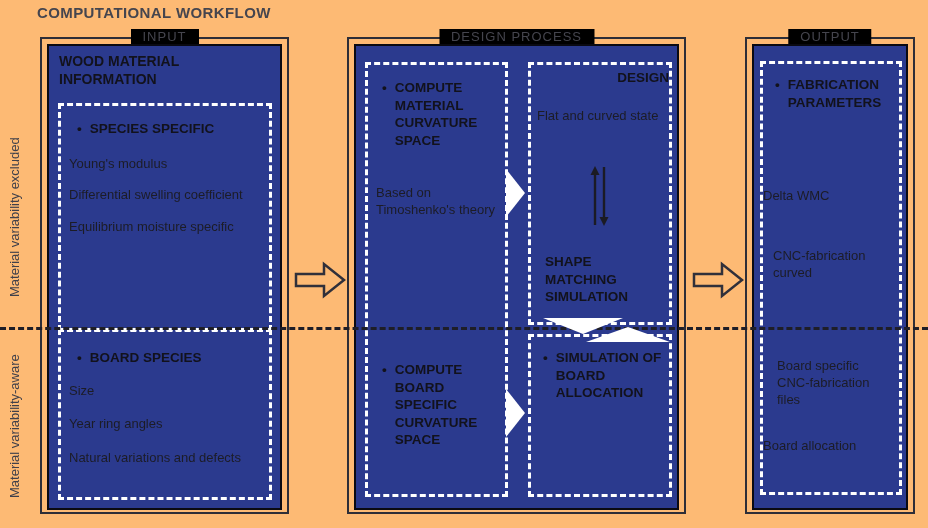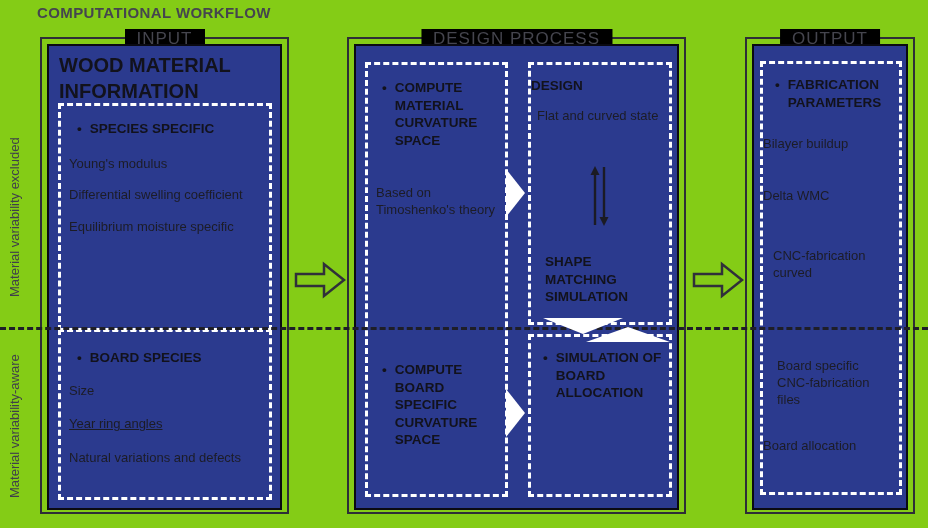--- a/index.html
+++ b/index.html
@@ -1,43 +1,43 @@
 <!DOCTYPE html>
 <html><head>
 <meta charset="utf-8">
 <style>
   * { margin:0; padding:0; box-sizing:border-box; }
   html,body { background:#000; }
   .canvas {
-    position:relative; width:928px; height:528px; background:#84cc16;
+    position:relative; width:928px; height:528px; background:#fdba74;
     font-family:"Liberation Sans", sans-serif; overflow:hidden;
   }
   .main-title {
     position:absolute; left:37px; top:4px;
     font-size:15px; font-weight:bold; letter-spacing:.4px; color:#45454e;
   }
   .vlabel {
     position:absolute; width:24px; display:flex; align-items:center; justify-content:center;
     writing-mode:vertical-rl; transform:rotate(180deg);
     font-size:13px; color:#40404a; text-align:center; white-space:nowrap;
   }
   .bracket { position:absolute; border:2px solid #2e2e37; }
   .bracket-label {
     position:absolute; top:-10px; left:50%; transform:translateX(-50%);
-    background:#000; padding:0 12px; font-size:17px; letter-spacing:1px;
+    background:#000; padding:0 12px; font-size:13px; letter-spacing:1px;
     color:#45454e; white-space:nowrap;
   }
   .bluebox { position:absolute; background:#2b3a8e; border:2px solid #0a0a12; }
   .dotted  { position:absolute; border:3px dashed #ffffff; }
   .divider {
     position:absolute; left:0; top:327px; width:928px; height:0;
     border-top:3px dashed #1e1e27; z-index:6;
   }
   .box-title {
-    position:absolute; font-size:20px; font-weight:bold; color:#12121c; line-height:1.3;
+    position:absolute; font-size:14px; font-weight:bold; color:#12121c; line-height:1.3;
   }
   .bh { display:flex; font-weight:bold; font-size:13.5px; color:#12121c; line-height:1.3; }
   .bh .bullet { flex:0 0 auto; margin-right:8px; }
   .item { font-size:13px; color:#1c1c26; line-height:1.3; }
   .abs { position:absolute; }
   .center-w { left:0; width:100%; }
   .tri-right {
     position:absolute; width:0; height:0; z-index:7;
     border-top:24px solid transparent; border-bottom:24px solid transparent;
     border-left:19px solid #fff;
@@ -75,21 +75,21 @@
     <div class="item" style="margin:15px 8px 0;">Differential swelling coefficient</div>
     <div class="item" style="margin:15px 8px 0;">Equilibrium moisture specific</div>
   </div>
 
   <div class="dotted" style="left:58px; top:329px; width:214px; height:171px;">
     <div class="bh" style="margin:17px 0 0 16px;">
       <span class="bullet">•</span>
       <span>BOARD SPECIES</span>
     </div>
     <div class="item" style="margin:16px 8px 0;">Size</div>
-    <div class="item" style="margin:17px 8px 0;text-decoration:underline;">Year ring angles</div>
+    <div class="item" style="margin:17px 8px 0;">Year ring angles</div>
     <div class="item" style="margin:17px 8px 0;">Natural variations and defects</div>
   </div>
 
   <svg class="flow-arrow" style="left:294px; top:260px;" width="52" height="40" viewBox="0 0 52 40">
     <path d="M2 14 H30 V4 L50 20 L30 36 V26 H2 Z"></path>
   </svg>
 
   <div class="bracket" style="left:347px; top:37px; width:339px; height:477px;">
     <span class="bracket-label">DESIGN PROCESS</span>
   </div>
@@ -101,21 +101,21 @@
       <span>COMPUTE MATERIAL CURVATURE SPACE</span>
     </div>
     <div class="item abs center-w" style="top:120px; padding:0 8px;">Based on Timoshenko's theory</div>
     <div class="bh abs" style="top:296px; left:14px; right:8px;">
       <span class="bullet">•</span>
       <span>COMPUTE BOARD SPECIFIC CURVATURE SPACE</span>
     </div>
   </div>
 
   <div class="dotted" style="left:528px; top:62px; width:144px; height:263px;">
-    <div class="bh abs center-w" style="top:12px; justify-content:flex-start;">
+    <div class="bh abs center-w" style="top:4px; justify-content:flex-end;">
       <span>DESIGN</span>
     </div>
     <div class="item abs center-w" style="top:43px; padding:0 6px;">Flat and curved state</div>
     <svg class="varrows" style="top:100px;" width="22" height="62" viewBox="0 0 22 62">
       <line x1="6" y1="60" x2="6" y2="9"></line>
       <polygon points="6,1 1.5,10 10.5,10"></polygon>
       <line x1="15" y1="2" x2="15" y2="53"></line>
       <polygon points="15,61 10.5,52 19.5,52"></polygon>
     </svg>
     <div class="bh abs center-w" style="top:188px; justify-content:center; text-align:left; padding:0 14px;">
@@ -142,21 +142,20 @@
   <div class="bracket" style="left:745px; top:37px; width:170px; height:477px;">
     <span class="bracket-label">OUTPUT</span>
   </div>
   <div class="bluebox" style="left:752px; top:44px; width:156px; height:466px;"></div>
 
   <div class="dotted" style="left:760px; top:61px; width:142px; height:434px;">
     <div class="bh abs" style="top:12px; left:12px; right:8px;">
       <span class="bullet">•</span>
       <span>FABRICATION PARAMETERS</span>
     </div>
-    <div class="item abs center-w" style="top:72px;">Bilayer buildup</div>
     <div class="item abs center-w" style="top:124px;">Delta WMC</div>
     <div class="item abs center-w" style="top:184px; padding:0 10px;">CNC-fabrication curved</div>
     <div class="item abs center-w" style="top:294px; padding:0 14px;">Board specific CNC-fabrication files</div>
     <div class="item abs center-w" style="top:374px;">Board allocation</div>
   </div>
 
   <div class="divider"></div>
 
 </div>
 

